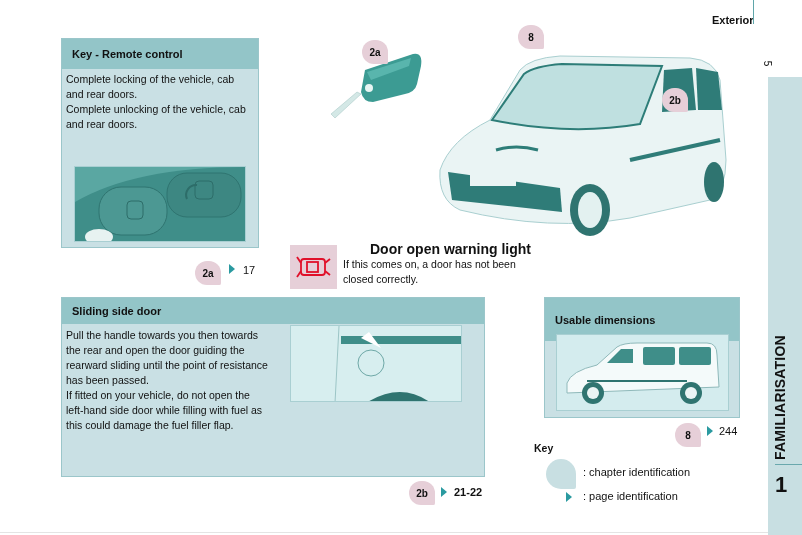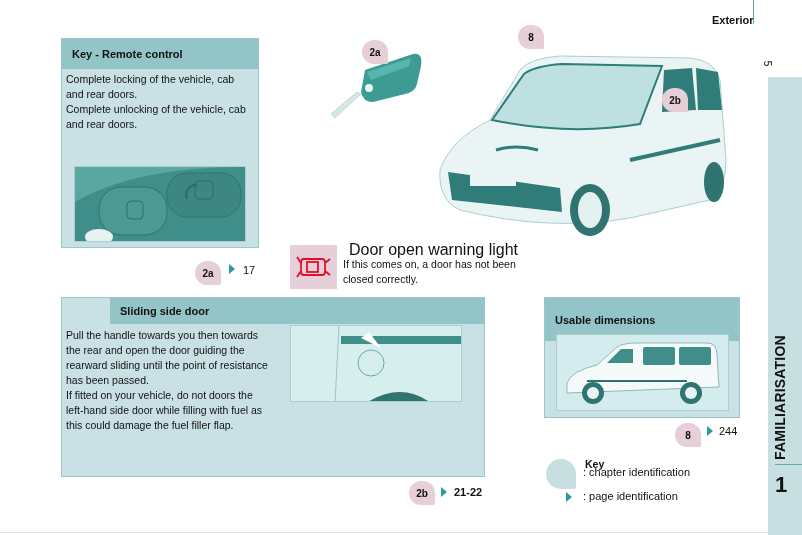--- a/index.html
+++ b/index.html
@@ -27,24 +27,24 @@
 
     
     .badge { position: absolute; width: 26px; height: 24px; background: #e6cfd8; border-radius: 13px 13px 2px 13px; font-size: 10px; font-weight: bold; display: flex; align-items: center; justify-content: center; }
     .ref-arrow { position: absolute; width: 0; height: 0; border-top: 5px solid transparent; border-bottom: 5px solid transparent; border-left: 6px solid #2a9aa0; }
     .ref-num { position: absolute; font-size: 11px; }
 
     .img-frame { position: absolute; background: #d8eef0; border: 1px solid #a9cfd2; overflow: hidden; }
 
     .warn-icon-box { position: absolute; left: 290px; top: 245px; width: 47px; height: 44px; background: #e6cfd8; display: flex; align-items: center; justify-content: center; }
 
-    .warn-title { position: absolute; left: 349px; top: 241px; font-size: 16px; font-weight: normal; }
+    .warn-title { position: absolute; left: 370px; top: 241px; font-size: 14px; font-weight: bold; }
     .warn-text { position: absolute; left: 343px; top: 257px; width: 190px; font-size: 10.5px; line-height: 15px; }
 
-    .key-title { position: absolute; left: 585px; top: 442px; font-size: 10.5px; font-weight: bold; margin-top: 16px; }
+    .key-title { position: absolute; left: 534px; top: 442px; font-size: 10.5px; font-weight: bold; }
     .key-drop { position: absolute; left: 546px; top: 459px; width: 30px; height: 30px; background: #c8dfe2; border-radius: 15px 15px 2px 15px; }
     .key-line { position: absolute; font-size: 11px; }
 
     .footer-rule { position: absolute; left: 0; top: 532px; width: 768px; height: 1px; background: #e4e4e4; }
   </style>
 </head>
 <body>
 
 <div class="page-header-title">Exterior</div>
 <div class="header-rule"></div>
@@ -111,24 +111,24 @@
       <line x1="5" y1="18" x2="1" y2="24"></line>
       <line x1="29" y1="10" x2="34" y2="6"></line>
       <line x1="29" y1="18" x2="34" y2="22"></line>
     </g>
   </svg>
 </div>
 <div class="warn-title">Door open warning light</div>
 <div class="warn-text"> If this comes on, a door has not been closed correctly.</div>
 
 <div class="box" style="left:61px; top:297px; width:424px; height:180px;">
-  <div class="box-head" style="height:26px;margin-left:48px;">Sliding side door</div>
+  <div class="box-head" style="height:26px;">Sliding side door</div>
   <div class="box-body" style="width:210px; padding-top:4px;">
     <p> Pull the handle towards you then towards the rear and open the door guiding the rearward sliding until the point of resistance has been passed.</p>
-    <p> If fitted on your vehicle, do not doors the left-hand side door while filling with fuel as this could damage the fuel filler flap.</p>
+    <p> If fitted on your vehicle, do not open the left-hand side door while filling with fuel as this could damage the fuel filler flap.</p>
   </div>
 </div>
 <div class="img-frame" style="left:290px; top:325px; width:172px; height:77px;">
   <svg width="172" height="77" viewBox="0 0 172 77">
     <rect width="172" height="77" fill="#d7eeef"></rect>
     <line x1="48" y1="0" x2="44" y2="77" stroke="#9cc5c6"></line>
     <rect x="50" y="10" width="122" height="8" fill="#3f8e89"></rect>
     <circle cx="80" cy="37" r="13" fill="none" stroke="#6ea8a7"></circle>
     <path d="M70 12 L78 6 L90 22 Z" fill="#ffffff"></path>
     <path d="M75 77 Q110 55 140 77 Z" fill="#2f7470"></path>

